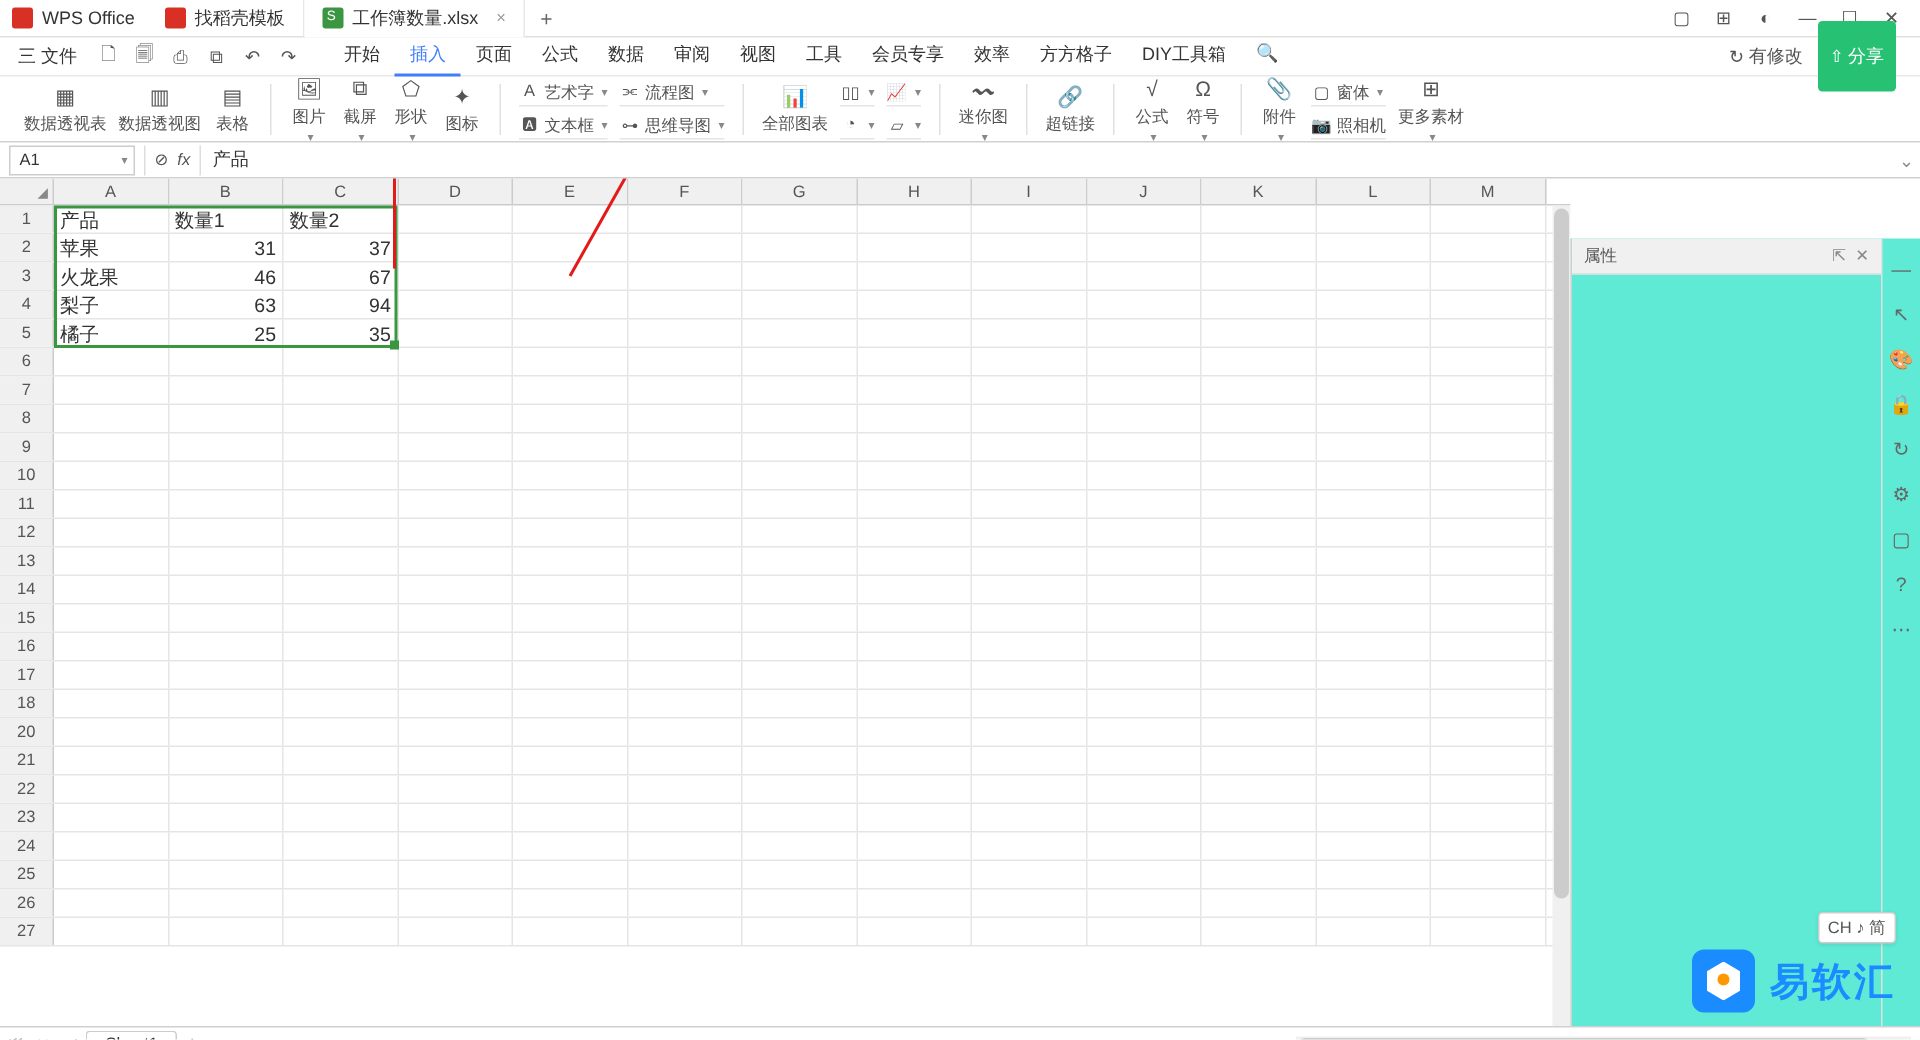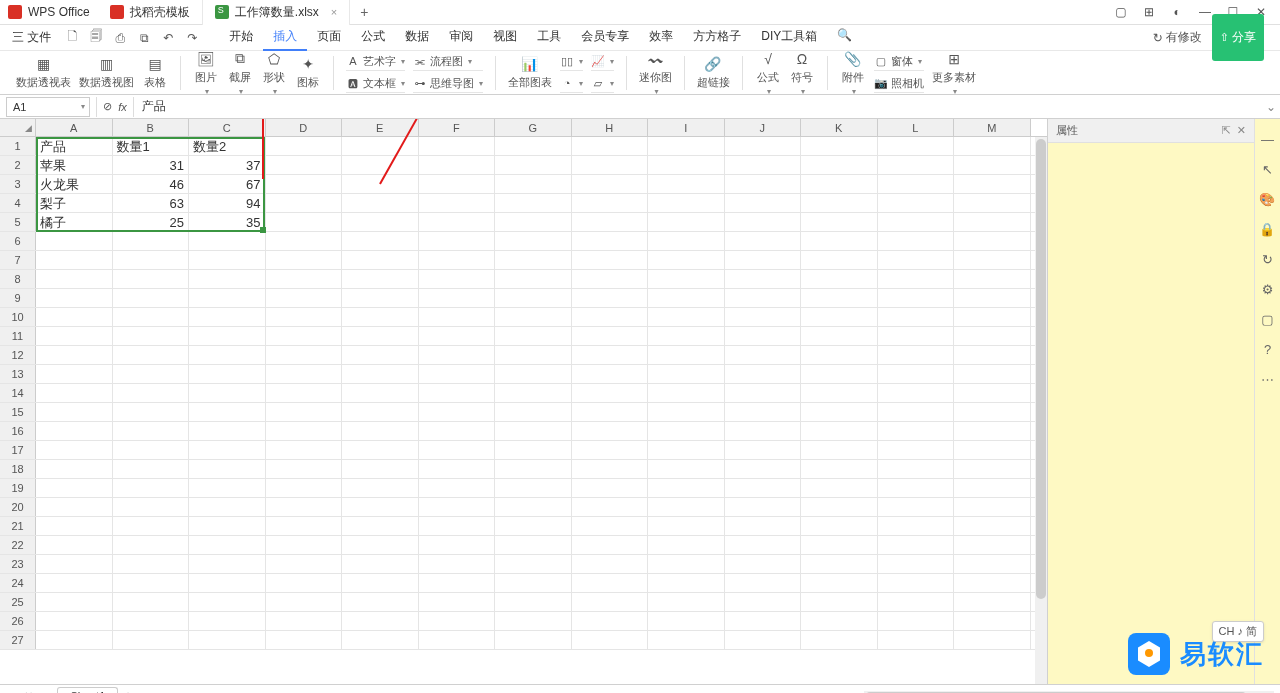--- a/index.html
+++ b/index.html
@@ -51,21 +51,21 @@
 .fbar .cellref { width: 84px; height: 20px; border: 1px solid #ccc; margin: 16px 6px; padding: 0 6px; display: flex; align-items: center; font-size: 11px; background: #fff; position: relative; }
 .fbar .cellref::after { content: "▾"; position: absolute; right: 4px; color: #888; font-size: 8px; }
 .fbar .fxwrap { display: flex; align-items: center; gap: 6px; padding: 0 6px; border-left: 1px solid #ddd; border-right: 1px solid #ddd; height: 20px; color: #555; }
 .fbar .fxwrap span { cursor: pointer; font-size: 11px; }
 .fbar .fval { flex: 1; padding: 0 8px; font-size: 12px; }
 .fbar .expand { width: 18px; text-align: center; color: #888; cursor: pointer; }
 
 
 .main { display: flex; height: 565px; }
 .sheet { flex: 1; position: relative; overflow: hidden; }
-.rightpanel { width: 233px; border-left: 1px solid #d0d0d0; background: #fef9c3; display: flex; }
+.rightpanel { width: 233px; border-left: 1px solid #d0d0d0; background: #5eead4; display: flex; margin-top: 40px; }
 .rightpanel .pmain { flex: 1; }
 .rightpanel .phead { height: 24px; display: flex; align-items: center; padding: 0 8px; justify-content: space-between; background: #f0f0f0; border-bottom: 1px solid #e0e0e0; font-size: 11px; color: #555; }
 .rightpanel .phead .ctl span { cursor: pointer; margin-left: 6px; color: #888; }
 .rightpanel .siderail { width: 26px; border-left: 1px solid #e0e0e0; display: flex; flex-direction: column; align-items: center; gap: 14px; padding-top: 12px; }
 .rightpanel .siderail span { width: 16px; height: 16px; display: flex; align-items: center; justify-content: center; color: #666; cursor: pointer; font-size: 13px; }
 
 
 .colheads { display: flex; height: 18px; border-bottom: 1px solid #ccc; }
 .colheads .corner { width: 36px; background: #f0f0f0; border-right: 1px solid #ccc; display:flex; align-items:center; justify-content:flex-end; padding-right:3px; color:#888; font-size:9px; }
 .colheads .ch { width: 76.5px; background: #f0f0f0; border-right: 1px solid #ccc; text-align: center; font-size: 11px; color: #555; line-height: 18px; }
@@ -93,21 +93,21 @@
 .sheettabs .hscroll .thumb { position: absolute; left: 2px; top: 1px; width: 380px; height: 8px; background: #ccc; border-radius: 4px; }
 
 
 .watermark { position: absolute; right: 16px; bottom: 18px; display: flex; align-items: center; gap: 10px; }
 .watermark .wlogo { width: 42px; height: 42px; border-radius: 8px; background: #1a8cff; position: relative; }
 .watermark .wlogo::before { content:""; position:absolute; left:10px; top:8px; width:22px; height:26px; background:#fff; clip-path: polygon(50% 0, 100% 25%, 100% 75%, 50% 100%, 0 75%, 0 25%); }
 .watermark .wlogo::after { content:""; position:absolute; left:17px; top:16px; width:8px; height:8px; background:#ff9800; border-radius:50%; }
 .watermark .wtext { font-size: 26px; font-weight: bold; color: #1a8cff; letter-spacing: 2px; }
 
 
-.imebadge { position: absolute; right: 16px; bottom: 51px; background: #fff; border: 1px solid #ccc; border-radius: 3px; padding: 2px 6px; font-size: 11px; color: #555; box-shadow: 0 1px 3px rgba(0,0,0,0.1); }
+.imebadge { position: absolute; right: 16px; bottom: 64px; background: #fff; border: 1px solid #ccc; border-radius: 3px; padding: 2px 6px; font-size: 11px; color: #555; box-shadow: 0 1px 3px rgba(0,0,0,0.1); }
 
 
 .vscroll { position: absolute; right: 0; top: 18px; bottom: 0; width: 12px; background: #f0f0f0; }
 .vscroll .thumb { position: absolute; top: 2px; left: 1px; width: 10px; height: 460px; background: #ccc; border-radius: 5px; }
 </style>
 </head>
 <body>
 
 <div class="titlebar">
   <div class="app">
@@ -608,36 +608,20 @@
           <div class="cell"></div>
           <div class="cell"></div>
           <div class="cell"></div>
           <div class="cell"></div>
           <div class="cell"></div>
           <div class="cell"></div>
           <div class="cell"></div>
           <div class="cell"></div>
         </div>
         <div class="row">
-          <div class="rh">19</div>
-          <div class="cell"></div>
-          <div class="cell"></div>
-          <div class="cell"></div>
-          <div class="cell"></div>
-          <div class="cell"></div>
-          <div class="cell"></div>
-          <div class="cell"></div>
-          <div class="cell"></div>
-          <div class="cell"></div>
-          <div class="cell"></div>
-          <div class="cell"></div>
-          <div class="cell"></div>
-          <div class="cell"></div>
-        </div>
-        <div class="row">
           <div class="rh">20</div>
           <div class="cell"></div>
           <div class="cell"></div>
           <div class="cell"></div>
           <div class="cell"></div>
           <div class="cell"></div>
           <div class="cell"></div>
           <div class="cell"></div>
           <div class="cell"></div>
           <div class="cell"></div>

